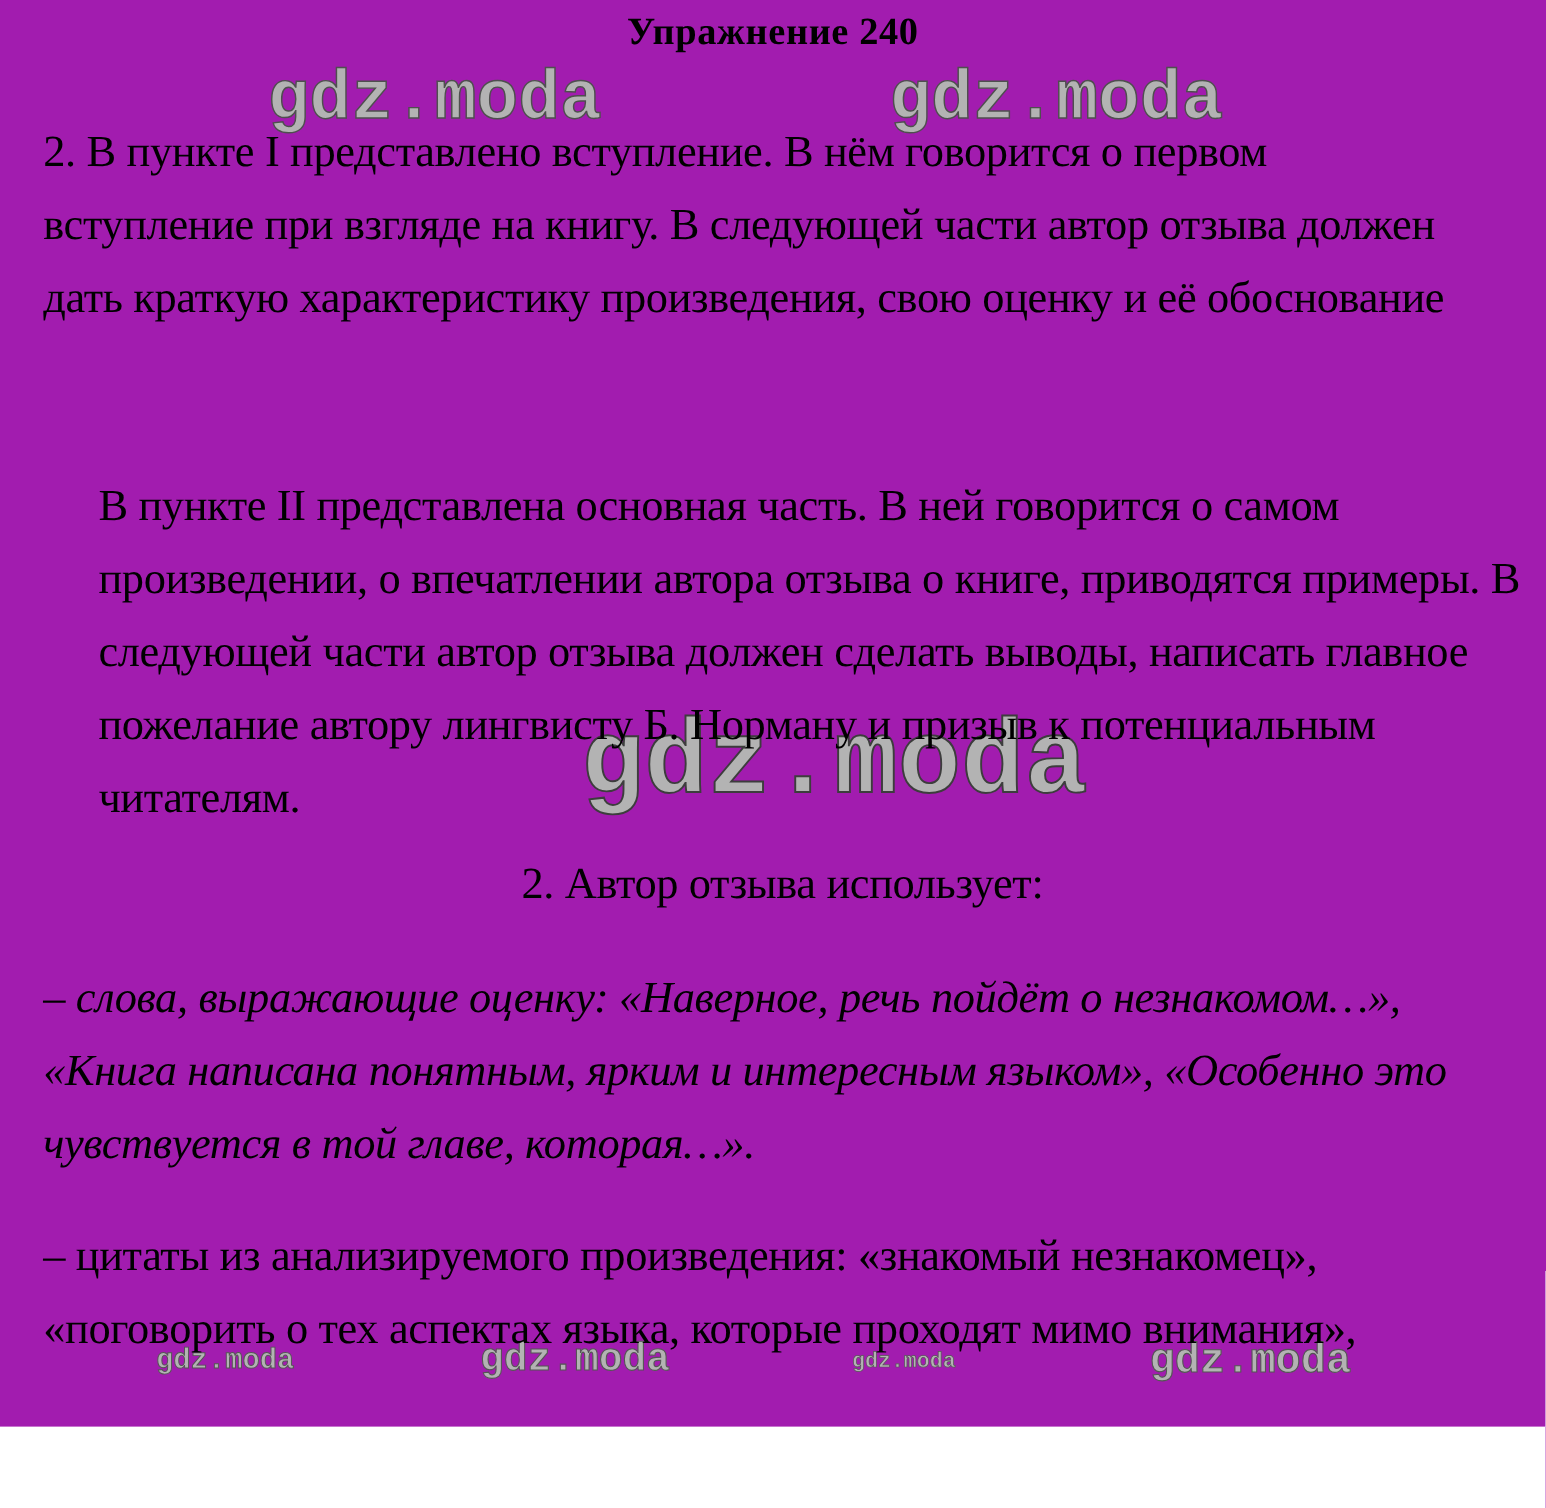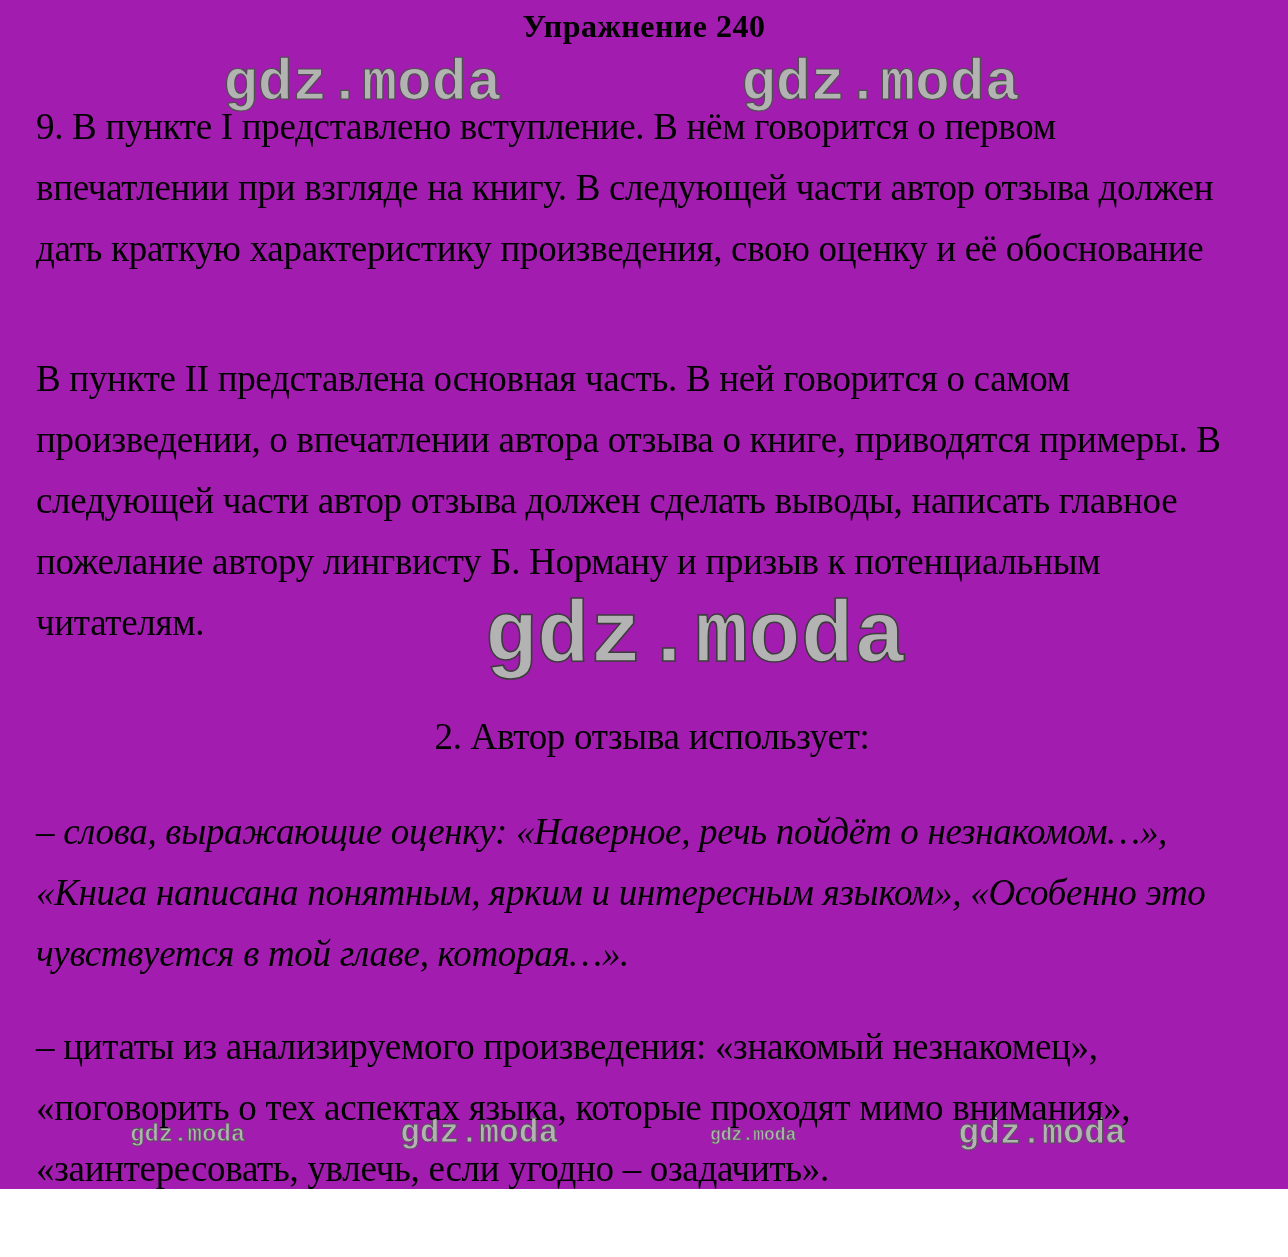--- a/index.html
+++ b/index.html
@@ -31,21 +31,21 @@
     z-index: 2;
   }
   .line {
     height: 61px;
     line-height: 61px;
     font-size: 37px;
     letter-spacing: -0.3px;
     white-space: nowrap;
   }
   .p1 { top: 96px; }
-  .p2 { top: 348px; }
+  .p2 { top: 391px; margin-left: 46px; }
   .p3 { top: 706px; text-align: center; }
   .p4 { top: 801px; font-style: italic; }
   .p5 { top: 1016px; }
   .wm {
     position: absolute;
     white-space: nowrap;
     line-height: 1;
     font-family: Liberation Mono, monospace;
     font-weight: bold;
     color: #b3b3b3;
@@ -70,22 +70,22 @@
 
   <div class="wm wm-top-1">gdz.moda</div>
   <div class="wm wm-top-2">gdz.moda</div>
   <div class="wm wm-mid">gdz.moda</div>
   <div class="wm wm-b1">gdz.moda</div>
   <div class="wm wm-b2">gdz.moda</div>
   <div class="wm wm-b3">gdz.moda</div>
   <div class="wm wm-b4">gdz.moda</div>
 
   <div class="para p1">
-    <div class="line">9. В пункте I представлено вступление. В нём говорится о первом</div>
-    <div class="line">впечатлении при взгляде на книгу. В следующей части автор отзыва должен</div>
+    <div class="line">2. В пункте I представлено вступление. В нём говорится о первом</div>
+    <div class="line">вступление при взгляде на книгу. В следующей части автор отзыва должен</div>
     <div class="line">дать краткую характеристику произведения, свою оценку и её обоснование</div>
   </div>
 
   <div class="para p2">
     <div class="line">В пункте II представлена основная часть. В ней говорится о самом</div>
     <div class="line">произведении, о впечатлении автора отзыва о книге, приводятся примеры. В</div>
     <div class="line">следующей части автор отзыва должен сделать выводы, написать главное</div>
     <div class="line">пожелание автору лингвисту Б. Норману и призыв к потенциальным</div>
     <div class="line">читателям.</div>
   </div>
@@ -96,16 +96,15 @@
 
   <div class="para p4">
     <div class="line">– слова, выражающие оценку: «Наверное, речь пойдёт о незнакомом…»,</div>
     <div class="line">«Книга написана понятным, ярким и интересным языком», «Особенно это</div>
     <div class="line">чувствуется в той главе, которая…».</div>
   </div>
 
   <div class="para p5">
     <div class="line">– цитаты из анализируемого произведения: «знакомый незнакомец»,</div>
     <div class="line">«поговорить о тех аспектах языка, которые проходят мимо внимания»,</div>
-    <div class="line">«заинтересовать, увлечь, если угодно – озадачить».</div>
   </div>
 
 </div>
 
 </body></html>

